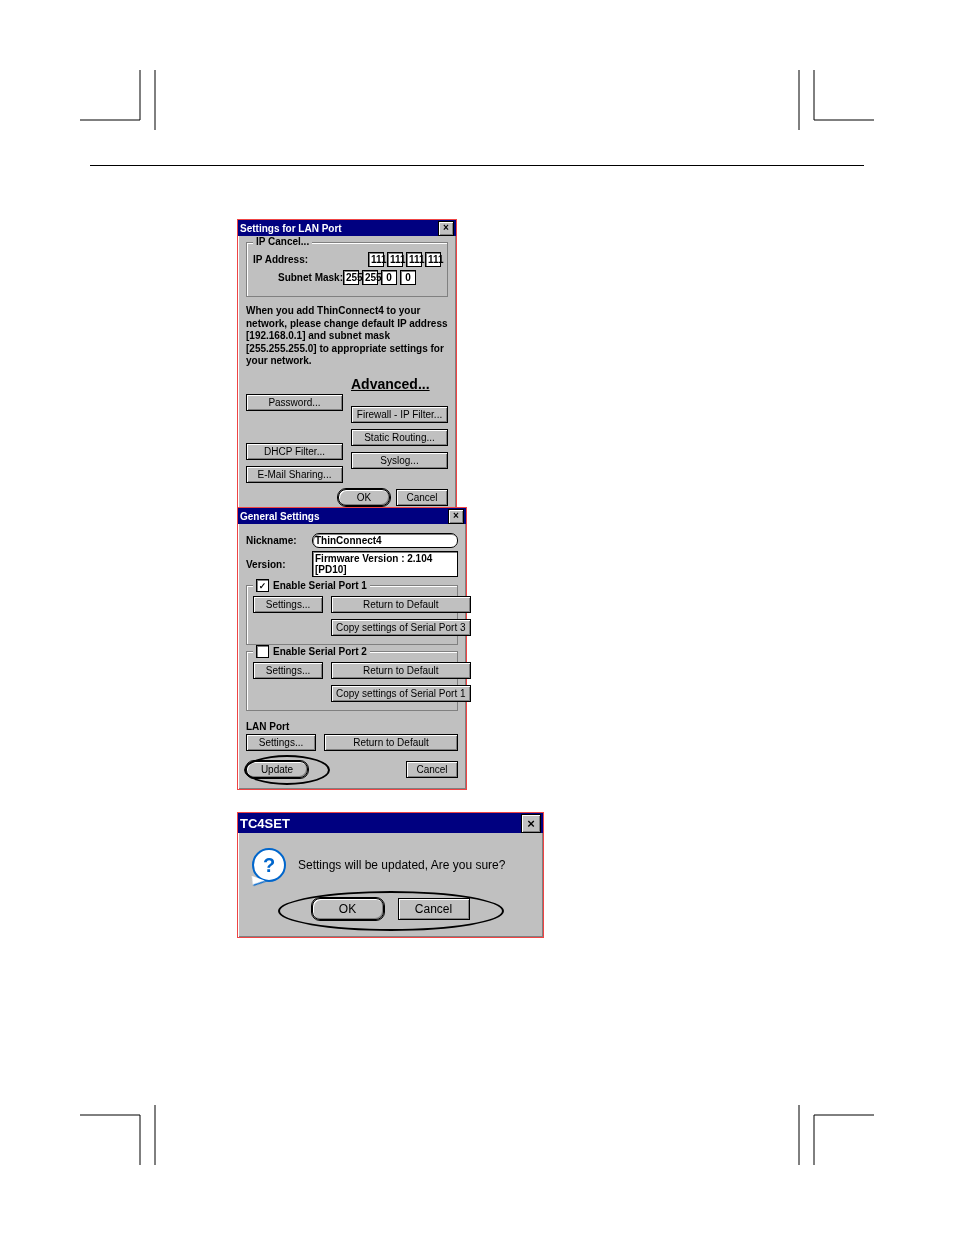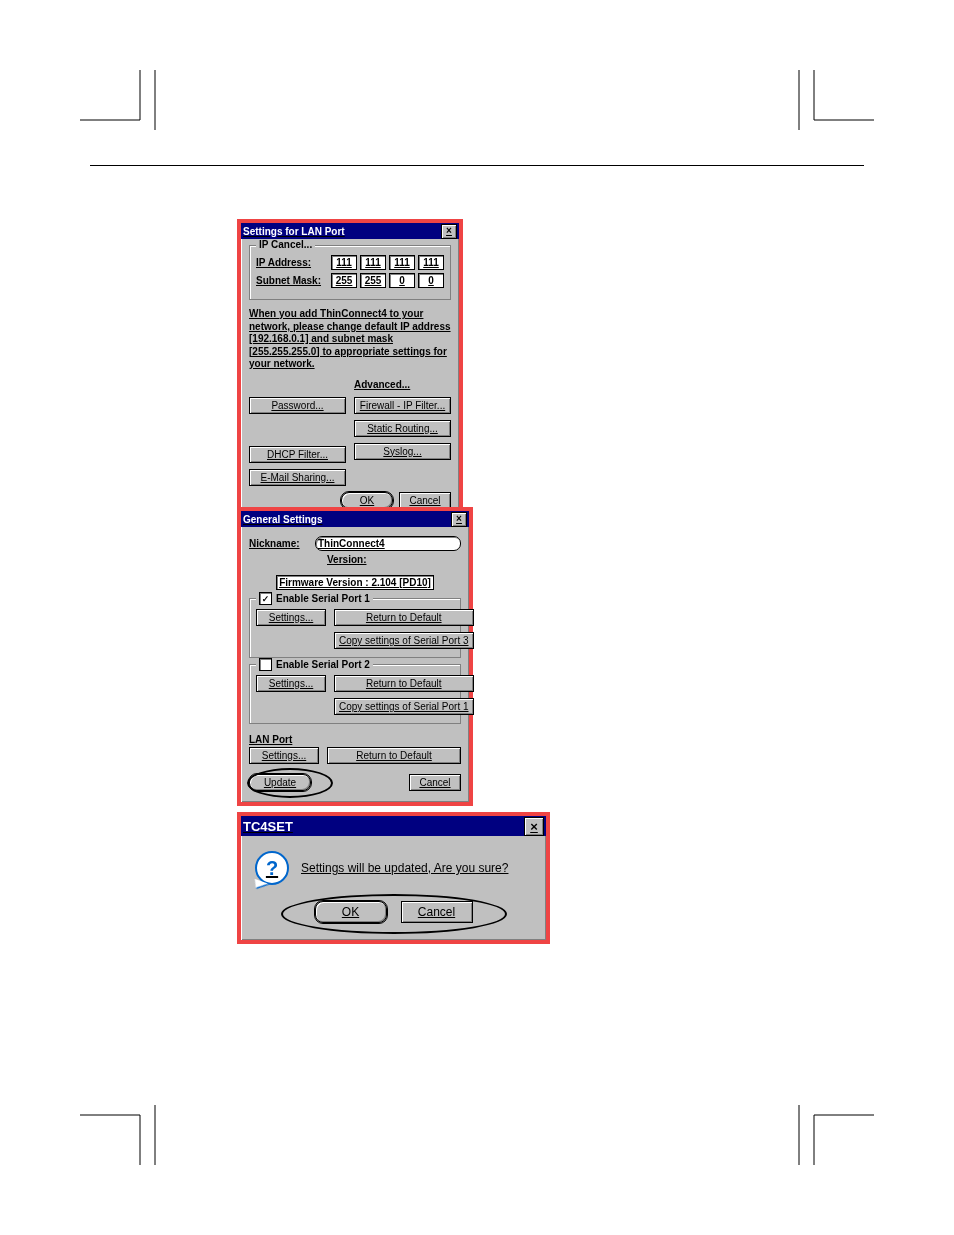--- a/index.html
+++ b/index.html
@@ -29,24 +29,23 @@
     left: 90px;
     right: 90px;
     top: 165px;
     height: 0;
     border-top: 1px solid #000;
   }
   
   .win {
     position: absolute;
     background: #c0c0c0;
-    border: 4px solid #ef4444;
+    border: 1px solid #ef4444;
     box-shadow: inset 1px 1px 0 #fff, inset -1px -1px 0 #808080;
     filter: blur(0.2px);
-    text-decoration: underline;
   }
   .titlebar {
     background: #000080;
     color: #fff;
     height: 16px;
     display: flex;
     align-items: center;
     justify-content: space-between;
     padding: 0 2px;
     font-size: 10px;
@@ -112,36 +111,36 @@
     border: 1px solid #000;
     box-shadow: inset 1px 1px 0 #808080, inset -1px -1px 0 #fff;
     font-size: 10px;
     padding: 1px 2px;
     box-sizing: border-box;
   }
   .field.ro {
     color: #000;
   }
   .octet {
-    width: 26px; text-align: center;
+    width: 16px; text-align: center;
     font-weight: bold;
   }
   .ipgroup { display: flex; gap: 3px; }
   .hint {
     font-size: 10px;
     font-weight: bold;
     line-height: 1.25;
     margin: 8px 0 8px 0;
   }
   .two-col {
     display: flex;
     gap: 8px;
   }
   .two-col .col { flex: 1; display: flex; flex-direction: column; gap: 6px; }
-  .small-head { font-size: 10px; font-weight: bold; margin-bottom: 1px; }
+  .small-head { font-size: 14px; font-weight: bold; margin-bottom: 8px; }
   
   .chk {
     width: 11px; height: 11px;
     background: #fff;
     border: 1px solid #000;
     box-shadow: inset 1px 1px 0 #808080, inset -1px -1px 0 #fff;
     display: inline-flex; align-items: center; justify-content: center;
     font-size: 9px; font-weight: bold; color: #000;
   }
   
@@ -223,21 +222,21 @@
         <span class="legend">IP Cancel...</span>
         <div class="row" style="justify-content: space-between;">
           <span class="lbl">IP Address:</span>
           <span class="ipgroup">
             <span class="field octet">111</span>
             <span class="field octet">111</span>
             <span class="field octet">111</span>
             <span class="field octet">111</span>
           </span>
         </div>
-        <div class="row" style="justify-content: space-between;">
+        <div class="row" style="justify-content: center;">
           <span class="lbl">Subnet Mask:</span>
           <span class="ipgroup">
             <span class="field octet">255</span>
             <span class="field octet">255</span>
             <span class="field octet">0</span>
             <span class="field octet">0</span>
           </span>
         </div>
       </div>
       <div class="hint">When you add ThinConnect4 to your network, please change default IP address [192.168.0.1] and subnet mask [255.255.255.0] to appropriate settings for your network.</div>
@@ -268,21 +267,21 @@
   <div class="win" style="left:237px; top:507px; width:228px;">
     <div class="titlebar">
       <span class="title-text">General Settings</span>
       <span class="closebtn">×</span>
     </div>
     <div class="body">
       <div class="row" style="gap:10px;">
         <span class="lbl" style="width:56px;">Nickname:</span>
         <span class="field ro" style="flex:1; font-weight:bold;border-radius:7px;">ThinConnect4</span>
       </div>
-      <div class="row" style="gap:10px;flex-direction:column;">
+      <div class="row" style="gap:10px;">
         <span class="lbl" style="width:56px;">Version:</span>
         <span class="field ro" style="flex:1; font-weight:bold;">Firmware Version : 2.104  [PD10]</span>
       </div>
 
       <div class="groupbox" style="margin-top:8px;">
         <span class="legend" style="display:flex; align-items:center; gap:4px;">
           <span class="chk">✓</span>
           <span>Enable Serial Port 1</span>
         </span>
         <div class="two-col" style="margin-top:4px;">

